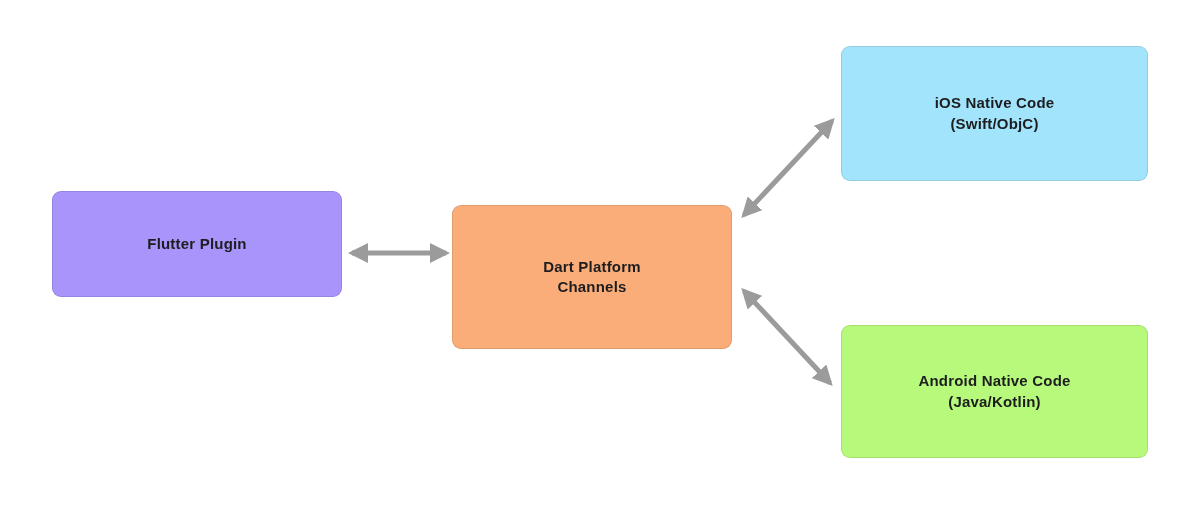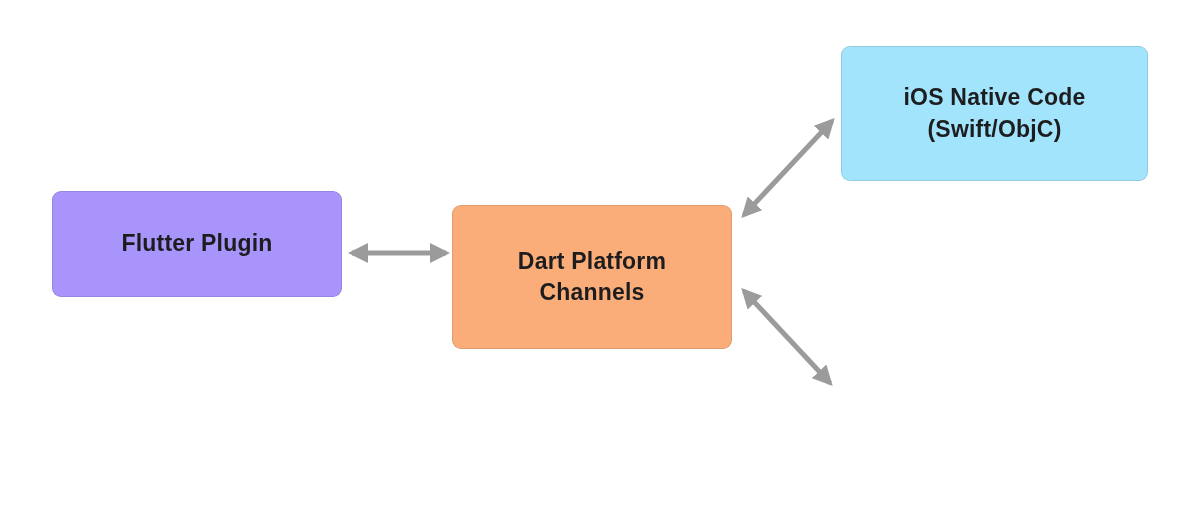--- a/index.html
+++ b/index.html
@@ -19,21 +19,21 @@
     position: absolute;
     border-radius: 9px;
     border: 1px solid rgba(0,0,0,0.10);
     box-sizing: border-box;
     display: flex;
     align-items: center;
     justify-content: center;
     text-align: center;
   }
   .node-label {
-    font-size: 23px;
+    font-size: 15px;
     font-weight: bold;
     line-height: 1.35;
     color: #1d1d1f;
     white-space: pre-line;
     letter-spacing: 0.2px;
   }
   .arrow-layer {
     position: absolute;
     left: 0;
     top: 0;
@@ -69,14 +69,18 @@
   <div class="node" id="node-dart-platform-channels" style="background-color: rgb(251, 173, 121); margin-top: 24px;">
     <span class="node-label">Dart Platform
 Channels</span>
   </div>
 
   <div class="node" id="node-ios-native-code" style="background-color: rgb(162, 228, 251);">
     <span class="node-label">iOS Native Code
 (Swift/ObjC)</span>
   </div>
 
+  <div class="node" id="node-android-native-code" style="background-color: rgb(183, 249, 122);">
+    <span class="node-label">Android Native Code
+(Java/Kotlin)</span>
+  </div>
 
 </div>
 
 </body></html>

